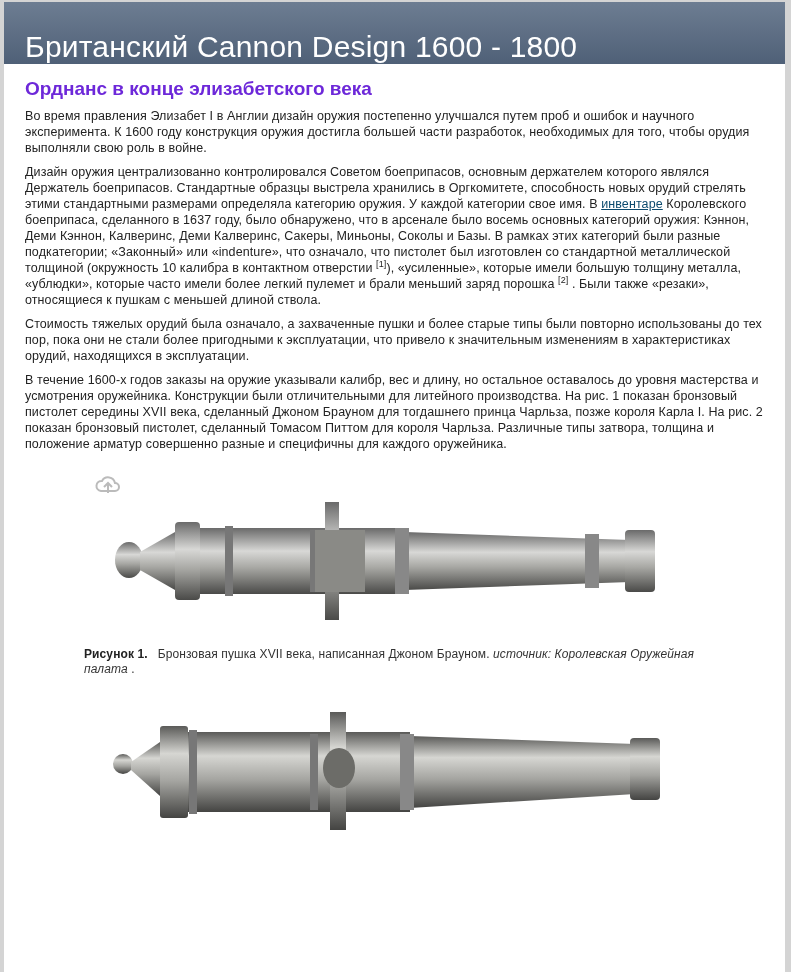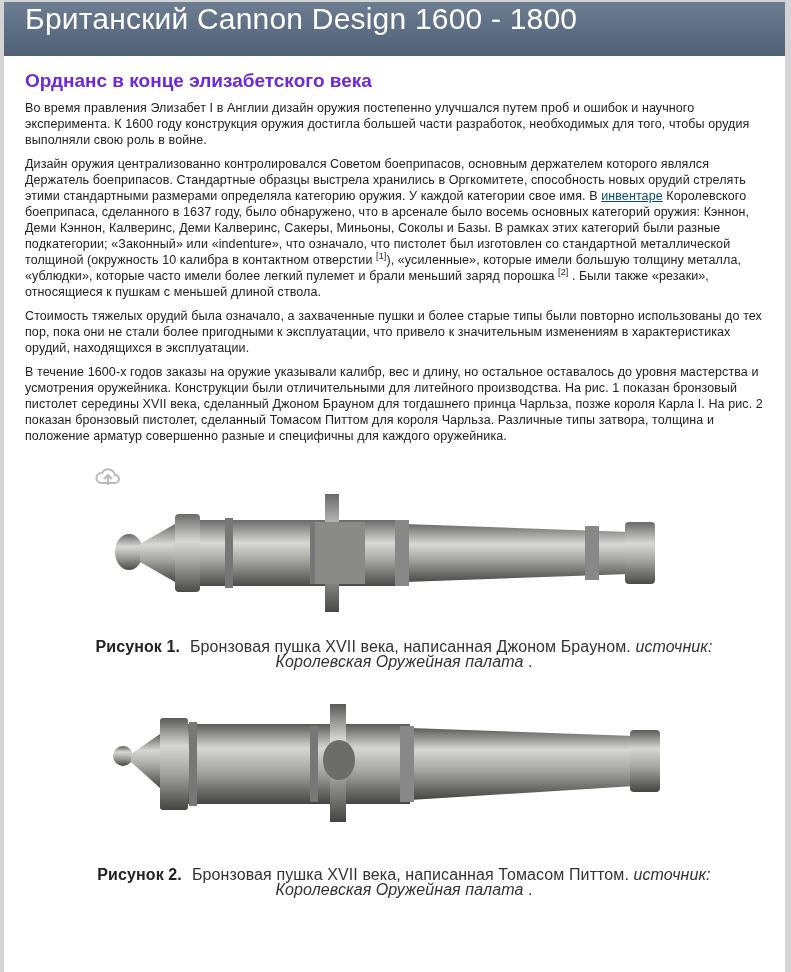--- a/index.html
+++ b/index.html
@@ -6,23 +6,23 @@
   body {
     width: 791px; height: 972px; overflow: hidden;
     background: #d4d4d4;
     font-family: "Liberation Sans", sans-serif;
   }
   .page {
     position: absolute; left: 4px; top: 2px; width: 781px; height: 980px;
     background: #ffffff;
   }
   .header {
-    height: 54px;
+    height: 62px;
     background: linear-gradient(to bottom, #6d7d92 0%, #4f6077 100%);
-    display: flex; align-items: flex-start;
+    display: flex; align-items: flex-end;
     padding-left: 21px;
   }
   .header h1 {
     margin: 0; color: #ffffff; font-weight: normal;
     font-size: 30px; letter-spacing: 0.2px;
   }
   .content { padding: 0 12px 0 21px; }
   h2 {
     font-size: 19px; font-weight: bold; color: #6d28d9;
     margin: 14px 0 8px 0;
@@ -32,22 +32,22 @@
     font-size: 12.5px; line-height: 16px; color: #222;
     margin: 0 0 8px 0; letter-spacing: 0.1px;
   }
   a.link { color: #0c4a6e; text-decoration: underline; }
   sup { font-size: 9px; line-height: 0; }
   .figure { position: relative; height: 185px; margin-top: 10px; }
   .fig2 { height: 183px; margin-top: 15px; }
   .cloud-icon { position: absolute; left: 70px; top: 12px; width: 26px; height: 22px; }
   .cannon { position: absolute; left: 80px; top: 40px; }
   .caption {
-    font-size: 16px; color: #333; line-height: 15px;
-    margin: 0 0 0 59px; width: 640px; text-align: center;
+    font-size: 12px; color: #333; line-height: 15px;
+    margin: 0 0 0 59px; width: 640px;
   }
   .caption .lbl { font-weight: bold; color: #222; margin-right: 10px; }
   .caption .src { font-style: italic; }
 </style>
 </head>
 <body>
 
 <div class="page">
   <div class="header">
     <h1>Британский Cannon Design 1600 - 1800</h1>
@@ -107,15 +107,14 @@
         <rect x="83" y="20" width="222" height="80" fill="url(#metal2)"></rect>
         <rect x="84" y="18" width="8" height="84" fill="#777"></rect>
         <rect x="205" y="22" width="8" height="76" fill="#777"></rect>
         <rect x="225" y="0" width="16" height="118" fill="url(#metal2)"></rect>
         <ellipse cx="234" cy="56" rx="16" ry="20" fill="#6c6c68"></ellipse>
         <path d="M305 24 L530 32 L530 82 L305 96 Z" fill="url(#metal2)"></path>
         <rect x="295" y="22" width="14" height="76" fill="#888"></rect>
         <rect x="525" y="26" width="30" height="62" rx="4" fill="url(#metal2)"></rect>
       </svg>
     </div>
-    <p class="caption"><span class="lbl">Рисунок 2.</span><span>Бронзовая пушка XVII века, написанная Томасом Питтом. </span><span class="src">источник: Королевская Оружейная палата</span><span> .</span></p>
   </div>
 </div>
 
 </body></html>

